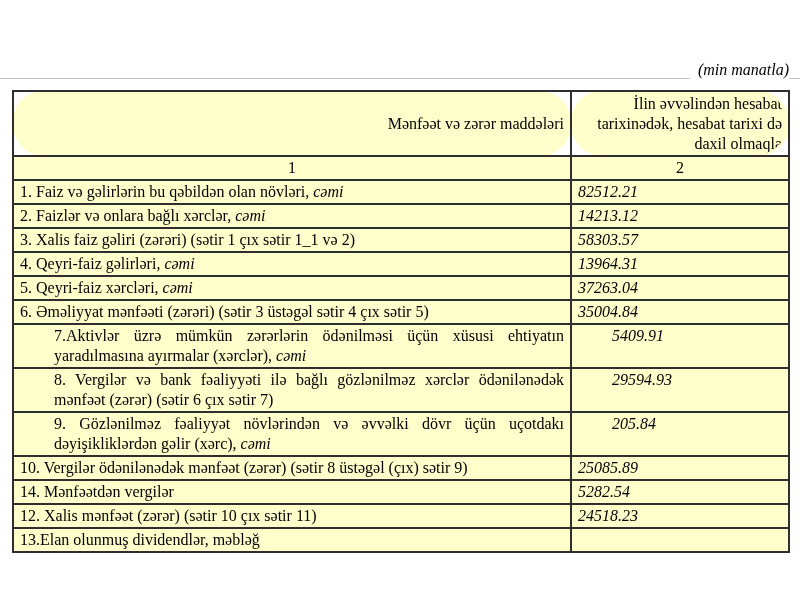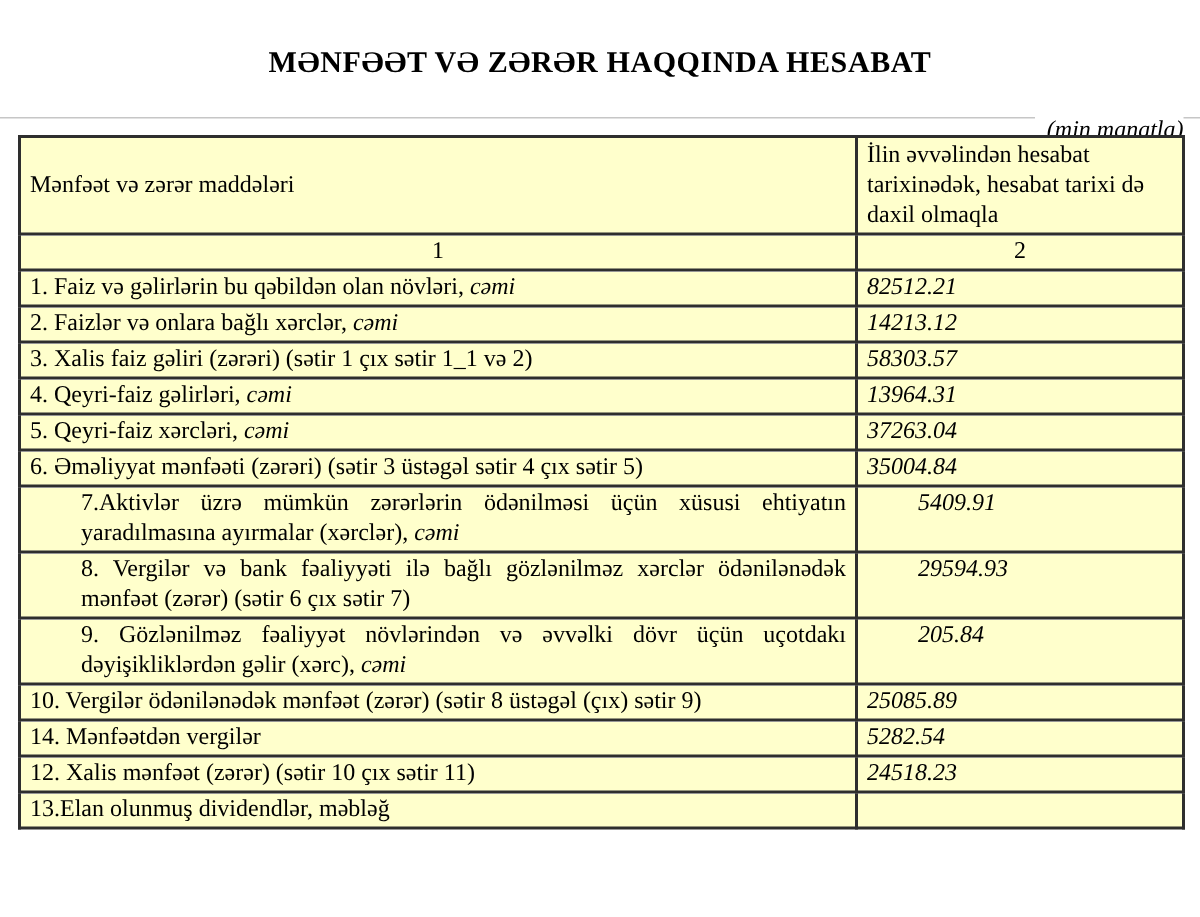--- a/index.html
+++ b/index.html
@@ -18,53 +18,52 @@
   }
   .title{
     position:absolute;top:31px;left:0;width:100%;text-align:center;
     font-weight:bold;font-size:20px;letter-spacing:0.4px;
   }
   .rule{
     position:absolute;top:78px;left:0;width:800px;height:0;
     border-top:1px solid var(--rule);
   }
   .unit-note{
-    position:absolute;top:78px;right:11px;font-style:italic;font-size:16px;
+    position:absolute;top:61px;right:11px;font-style:italic;font-size:16px;
     background:#ffffff;padding-left:8px;
   }
   table.report{
     position:absolute;top:90px;left:12px;width:776px;
     border-collapse:collapse;table-layout:fixed;
   }
   table.report col.c1{width:558px;}
   table.report col.c2{width:218px;}
   table.report th,table.report td{
     border:2px solid var(--border);
     background:var(--cell_yellow);
     font-size:16px;line-height:20px;
     padding:1px 6px;
     font-weight:normal;
     overflow:hidden;
   }
-  th.hcell{height:65px;text-align:left;vertical-align:middle;line-height:21px;}
+  th.hcell{height:65px;text-align:right;vertical-align:middle;line-height:21px;border-radius:31px;}
   tr.numrow td{height:24px;text-align:center;vertical-align:middle;}
   tr.s td{height:22px;}
   tr.d td{height:42px;padding-left:40px;}
   td.lbl{text-align:left;vertical-align:top;}
   td.lbl.just{text-align:justify;}
   td.val{text-align:left;vertical-align:top;font-style:italic;}
   td.white{background:var(--cell_white);}
   .it{font-style:italic;margin-top:40px;}
 </style>
 </head>
 <body>
 
 <div id="page">
 
-  <div class="title">MƏNFƏƏT VƏ ZƏRƏR HAQQINDA HESABAT</div>
   <div class="rule"></div>
   <div class="unit-note">(min manatla)</div>
 
   <table class="report">
     <colgroup>
         <col class="c1">
         <col class="c2">
       </colgroup>
     <tbody>
       <tr>

